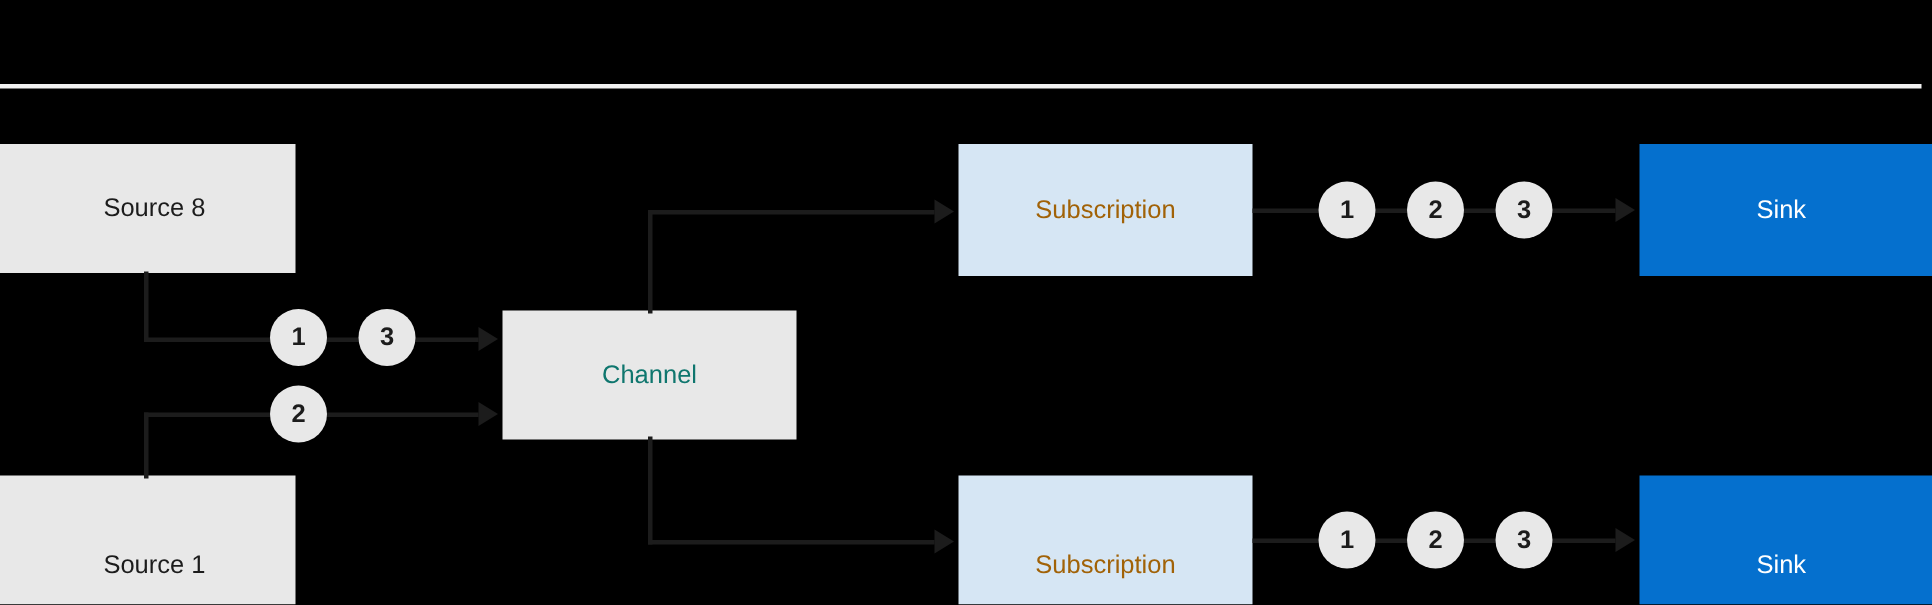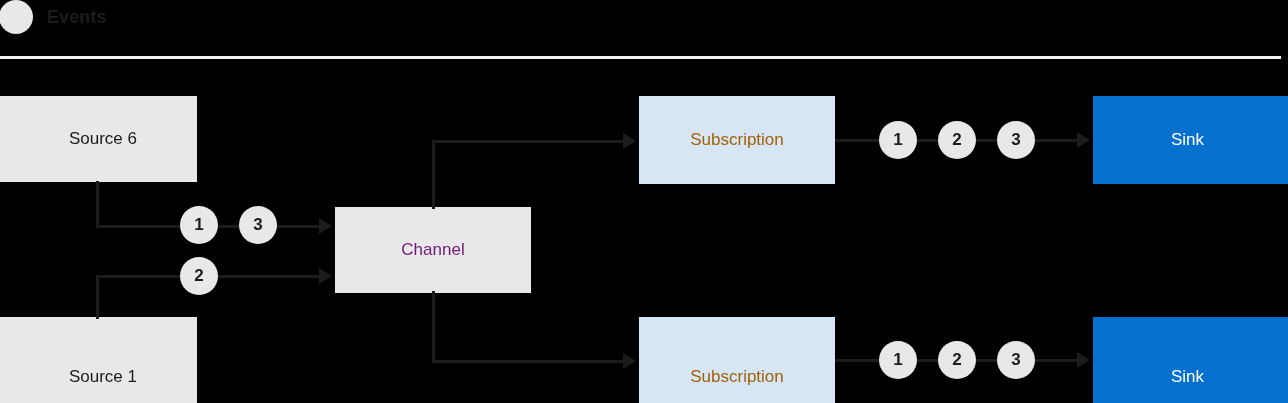--- a/index.html
+++ b/index.html
@@ -61,21 +61,21 @@
     justify-content: center;
     font-size: 17px;
     box-sizing: border-box;
   }
   .node-source {
     background: #e8e8e8;
     color: #1c1c1c;
   }
   .node-channel {
     background: #e8e8e8;
-    color: #701a75;
+    color: #0f766e;
   }
   .node-subscription {
     background: #d6e6f4;
     color: #a16207;
   }
   .node-sink {
     background: #0570ce;
     color: #ffffff;
   }
 
@@ -117,28 +117,24 @@
     justify-content: center;
     font-size: 17px;
     font-weight: bold;
   }
 </style>
 </head>
 <body>
 
 <div id="canvas">
 
-  <div class="legend">
-    <div class="legend-dot"></div>
-    <div class="legend-label">Events</div>
-  </div>
   <div class="divider"></div>
 
   <div class="node node-source" id="source1">
-    <span>Source 6</span>
+    <span>Source 8</span>
   </div>
 
   <div class="node node-source" id="source2">
     <span>Source 1</span>
   </div>
 
   <div class="node node-channel" id="channel">
     <span>Channel</span>
   </div>
 

